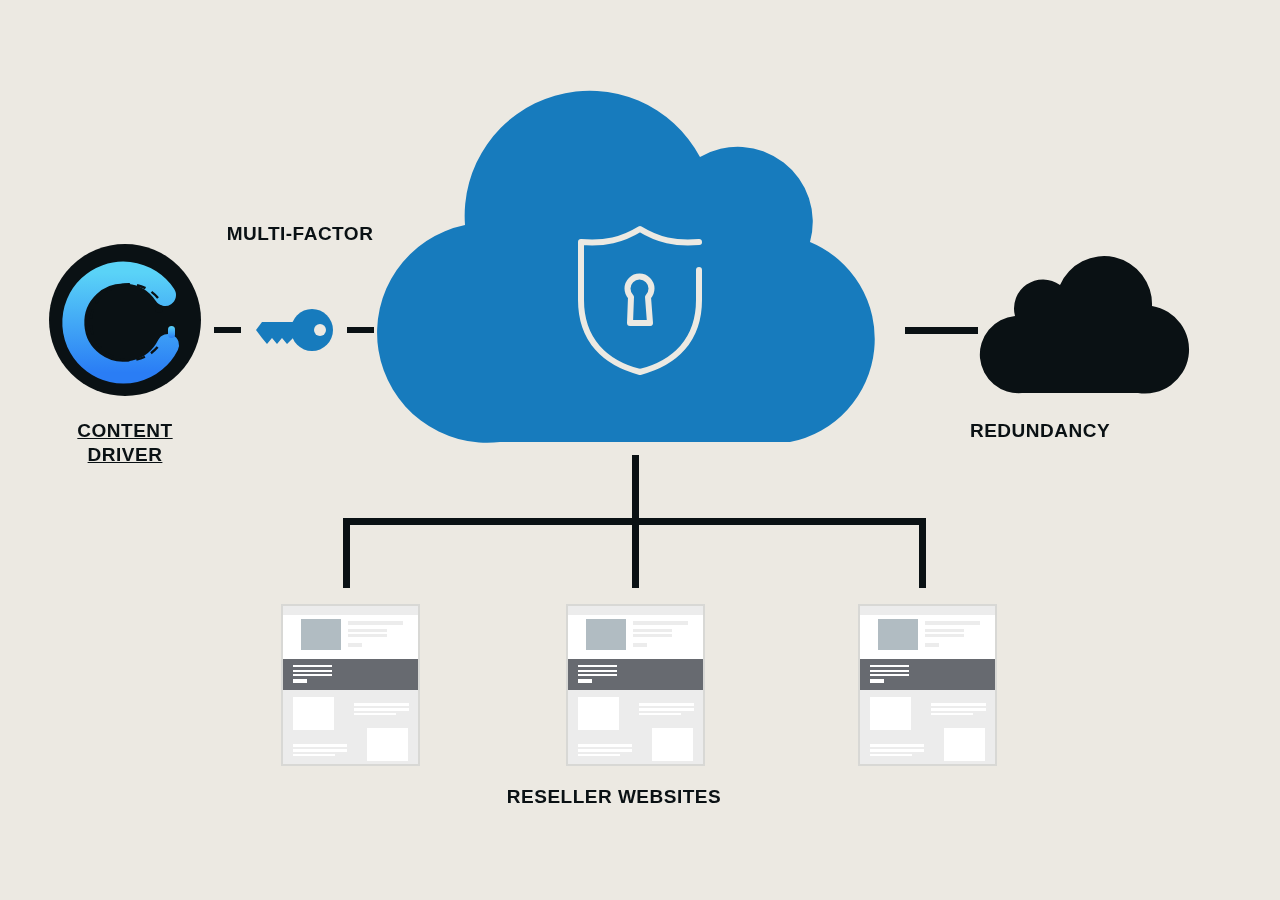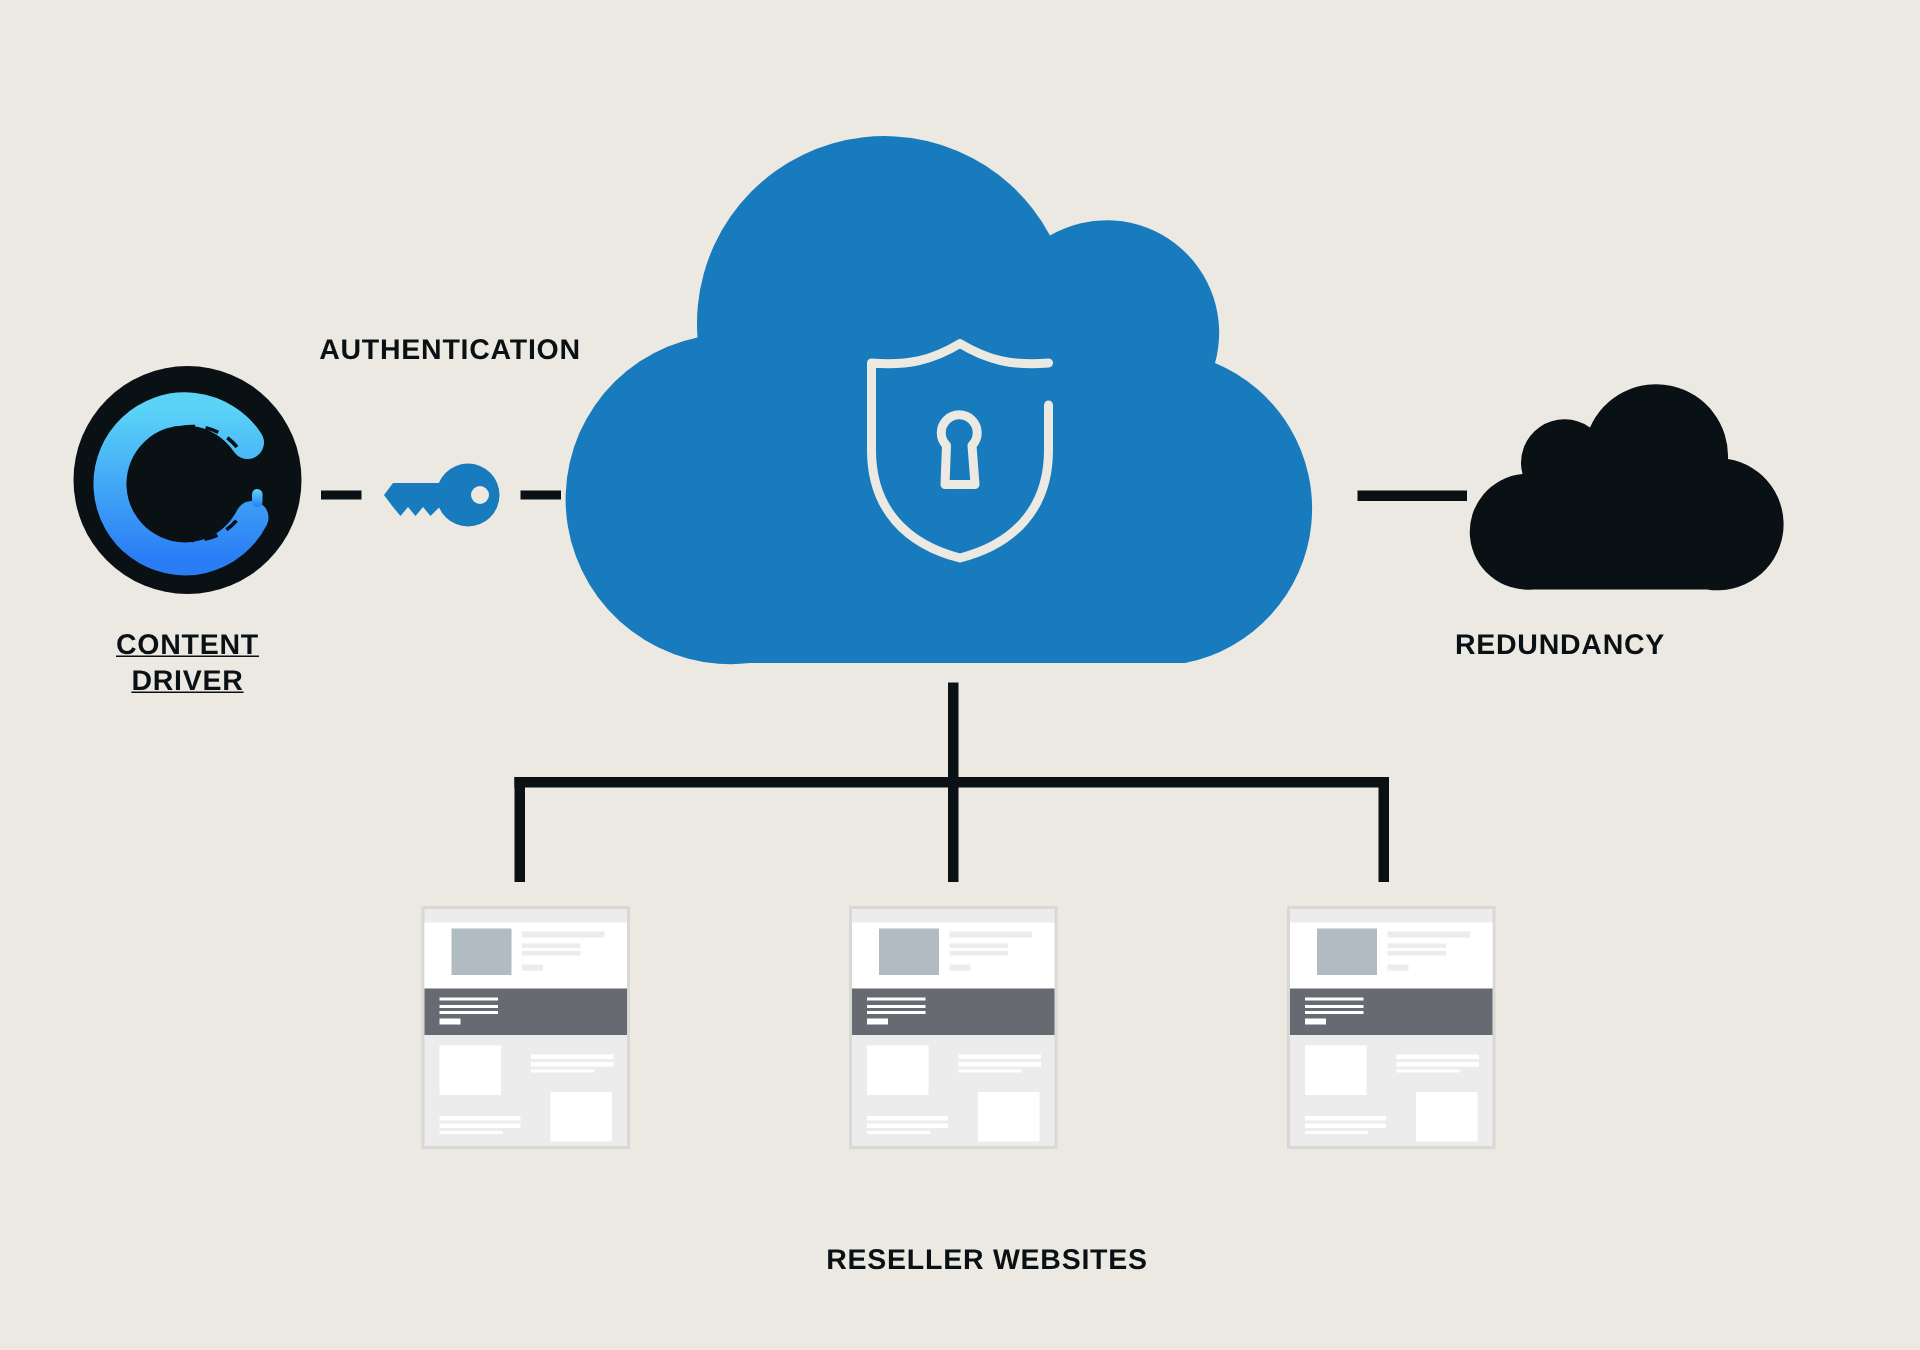--- a/index.html
+++ b/index.html
@@ -78,23 +78,23 @@
     <rect x="343" y="518" width="7" height="70"></rect>
     <rect x="919" y="518" width="7" height="70"></rect>
   </g>
 
   <use href="#website" x="282" y="605"></use>
   <use href="#website" x="567" y="605"></use>
   <use href="#website" x="859" y="605"></use>
 </svg>
 
 <div class="label" style="left:200px; top:222px; width:200px;">
-  <div>AUTHENTICATION</div>
+  <div>MULTI-FACTOR</div>
 </div>
 
 <div class="label" style="left:45px; top:419px; width:160px;text-decoration:underline;">
   <div>CONTENT</div>
   <div>DRIVER</div>
 </div>
 
 <div class="label" style="left:940px; top:419px; width:200px;">REDUNDANCY</div>
 
-<div class="label" style="left:508px; top:785px; width:300px;margin-top:44px;">RESELLER WEBSITES</div>
+<div class="label" style="left:464px; top:785px; width:300px;">RESELLER WEBSITES</div>
 
 </body></html>

